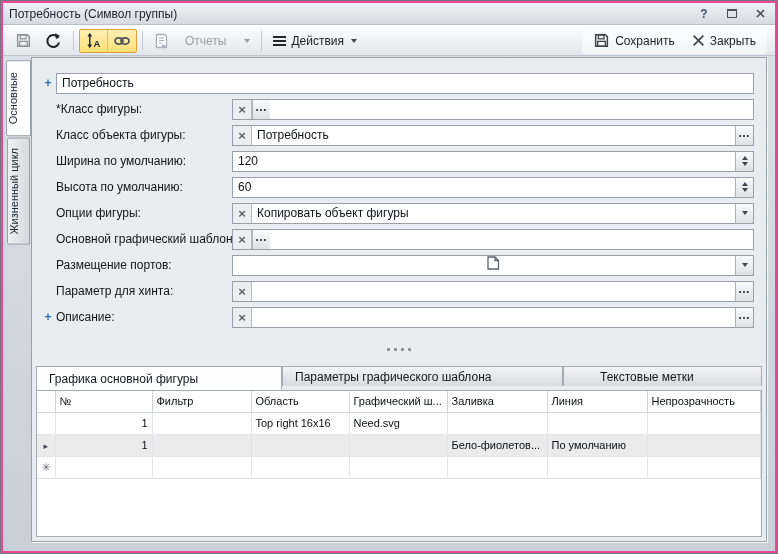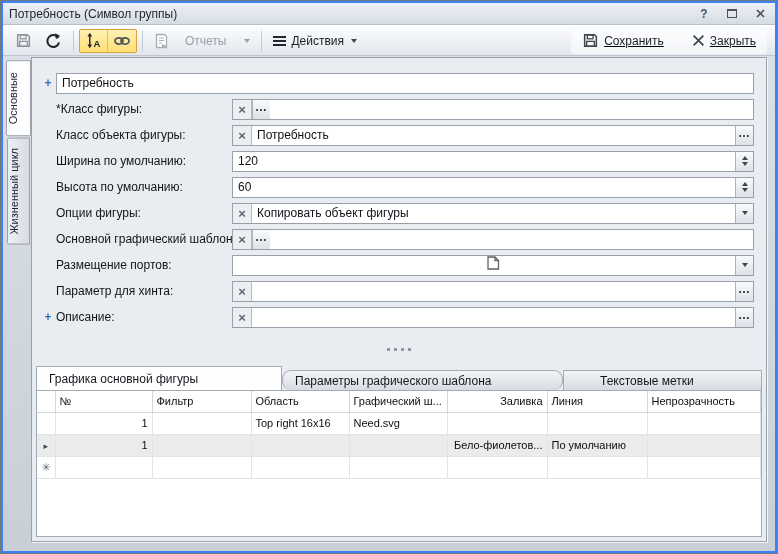--- a/index.html
+++ b/index.html
@@ -3,21 +3,21 @@
 <meta charset="utf-8">
 <style>
   * { box-sizing: border-box; margin: 0; padding: 0; }
   html,body { background:#ffffff; }
   body { font-family: "Liberation Sans", "DejaVu Sans", sans-serif; }
 
   .window {
     position: relative;
     width: 778px; height: 554px;
     border: 1px solid #72777e;
-    background: #3b82f6;
+    background: #ec4899;
     padding: 2px;
     display: flex; flex-direction: column;
   }
 
   
   .titlebar {
     height: 22px; flex: 0 0 22px;
     background: linear-gradient(#eef1f6, #d6dce4);
     display: flex; align-items: center;
     padding: 0 6px;
@@ -47,22 +47,22 @@
   .tb-btn.disabled { color: #9aa0a9; gap: 16px; }
   .toggle-group {
     display: flex; align-items: stretch; height: 24px;
     border: 1px solid #dfa13c; border-radius: 2px;
     background: linear-gradient(#fff1b4, #ffdf76);
   }
   .toggle-group .tb-btn { height: 100%; border: none; border-radius: 0; }
   .toggle-group .tb-btn + .tb-btn { border-left: 1px solid #e9bc5e; }
   .dd-arrow { width: 0; height: 0; border-left: 3px solid transparent; border-right: 3px solid transparent; border-top: 4px solid #3f464e; margin-left: 2px; }
   .dd-arrow.gray { border-top-color: #9aa0a9; }
-  .toolbar .right-group { margin-left: auto; display: flex; align-items: center; gap: 16px;
-    background: rgba(255,255,255,0.55); border: 1px solid #f4f6f9; border-radius: 3px; padding: 0 4px; height: 26px; text-decoration: underline; }
+  .toolbar .right-group { margin-left: auto; display: flex; align-items: center; gap: 5px;
+    background: rgba(255,255,255,0.55); border: 1px solid #f4f6f9; border-radius: 3px; padding: 0 4px; height: 26px; }
   .hamburger { display: flex; flex-direction: column; gap: 2px; }
   .hamburger span { display: block; width: 13px; height: 2px; background: #23272d; }
 
   
   .main { flex: 1; display: flex; background: linear-gradient(#dbe0e7, #c9cfd7); overflow: hidden; }
 
   .side-tabs { width: 28px; flex: 0 0 28px; padding-top: 4px; display: flex; flex-direction: column; }
   .side-tab {
     writing-mode: vertical-rl; transform: rotate(180deg);
     font-size: 11px; color: #1d2330;
@@ -116,31 +116,31 @@
   .field-box[data-trail="spinner"]  .trail.t-spinner { display: flex; }
   .t-ellipsis { font-size: 12px; font-weight: 700; letter-spacing: 1px; padding-bottom: 4px; }
   .tri-up { width: 0; height: 0; border-left: 3px solid transparent; border-right: 3px solid transparent; border-bottom: 4px solid #3f464e; }
   .tri-down { width: 0; height: 0; border-left: 3px solid transparent; border-right: 3px solid transparent; border-top: 4px solid #3f464e; }
 
   
   .splitter { height: 34px; flex: 0 0 34px; display: flex; align-items: center; justify-content: center; gap: 4px; }
   .splitter i { width: 3px; height: 3px; background: #8f99a3; display: block; }
 
   
-  .btabs { display: flex; align-items: flex-end; padding: 0 4px; flex: 0 0 24px; }
+  .btabs { display: flex; padding: 0 4px; flex: 0 0 24px; }
   .btab {
     height: 20px; display: flex; align-items: center; padding: 0 12px;
     font-size: 12px; color: #15181d;
     border: 1px solid #a3abb5; border-bottom: none;
     background: linear-gradient(#f3f4f6, #d7dbe1);
     cursor: default; white-space: nowrap; overflow: hidden;
   }
   .btab.active { background: #fefefe; height: 24px; position: relative; z-index: 2; }
   .btab:nth-child(1) { width: 246px; }
-  .btab:nth-child(2) { width: 281px; border-radius: 9px; }
+  .btab:nth-child(2) { width: 281px; }
   .btab:nth-child(3) { flex: 1; padding-left: 36px; }
 
   
   .grid-wrap { flex: 1; margin: 0 4px 4px 4px; border: 1px solid #a3abb5; background: #fff; overflow: hidden; }
   table.grid { width: 100%; border-collapse: collapse; table-layout: fixed; font-size: 11px; }
   .grid th {
     font-weight: 400; text-align: left; color: #0c0f13;
     background: #fff; border: 1px solid #d2d5d9; border-top: none;
     height: 21px; padding: 0 4px; overflow: hidden; white-space: nowrap;
   }
@@ -149,21 +149,21 @@
     border: 1px solid #e2e4e7; height: 22px; padding: 0 4px;
     color: #0c0f13; overflow: hidden; white-space: nowrap; background: #fff;
   }
   .grid td:first-child { border-left: none; text-align: center; color: #4c535c; }
   .grid tr.selected td { background: #ebebeb; }
   .grid th:nth-child(1), .grid td:nth-child(1) { width: 18px; }
   .grid th:nth-child(2), .grid td:nth-child(2) { width: 97px; }
   .grid th:nth-child(3), .grid td:nth-child(3) { width: 99px; }
   .grid th:nth-child(4), .grid td:nth-child(4) { width: 98px; }
   .grid th:nth-child(5), .grid td:nth-child(5) { width: 98px; }
-  .grid th:nth-child(6), .grid td:nth-child(6) { width: 100px; text-align: right; }
+  .grid th:nth-child(6), .grid td:nth-child(6) { width: 100px; }
   .grid th:nth-child(7), .grid td:nth-child(7) { width: 100px; }
   .grid td.num { text-align: right; }
   .ind-arrow { font-size: 9px; color: #3d444c; }
   .ind-new { font-size: 11px; color: #646d77; }
 </style>
 </head>
 <body>
 
 <div class="window">
 

